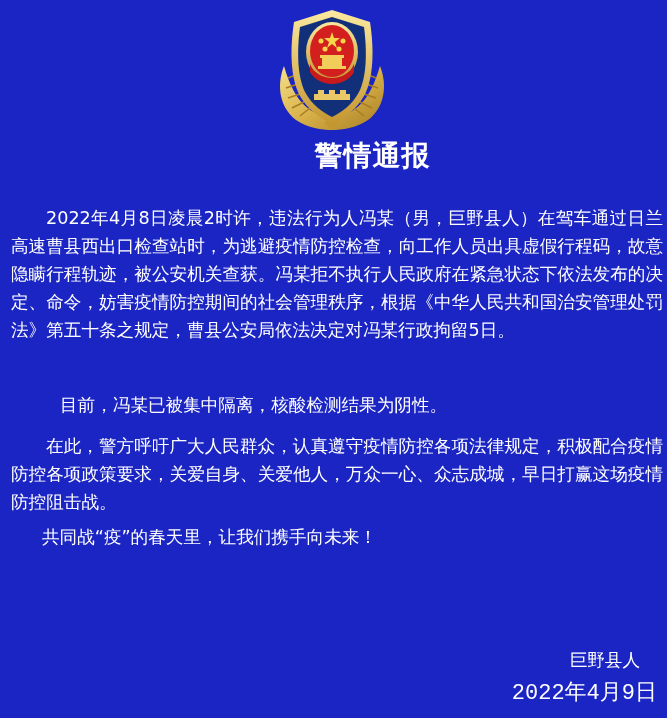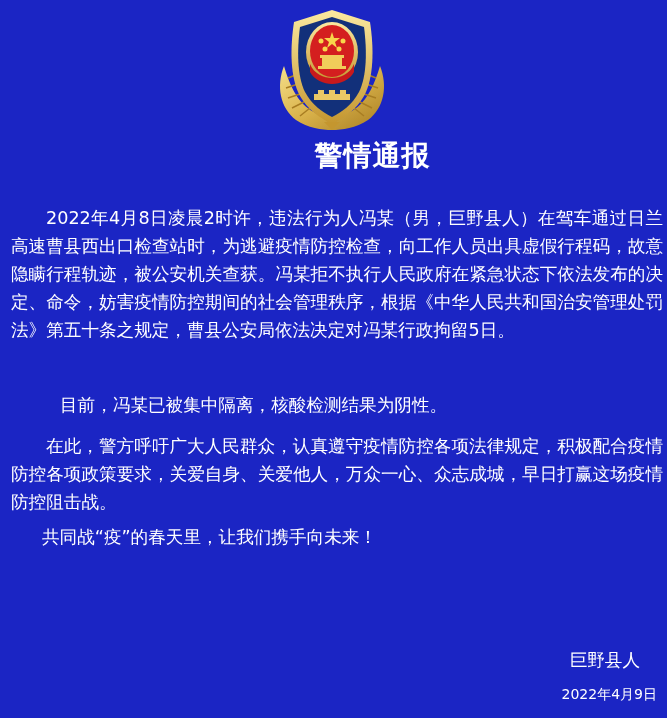--- a/index.html
+++ b/index.html
@@ -52,22 +52,23 @@
     position: absolute;
     right: 27px;
     top: 646px;
     font-size: 17.6px;
     line-height: 28px;
   }
   .date {
     position: absolute;
     right: 10px;
     top: 680px;
-    font-size: 14px;
+    font-size: 22px;
     line-height: 28px;
+    font-family: Liberation Mono, monospace;
   }
 </style>
 </head>
 <body>
 
 <div class="emblem">
   <svg width="116" height="124" viewBox="0 0 116 124" xmlns="http://www.w3.org/2000/svg">
     <defs>
       <linearGradient id="gold" x1="0" y1="0" x2="1" y2="1">
         <stop offset="0" stop-color="#f6e08a"></stop>

